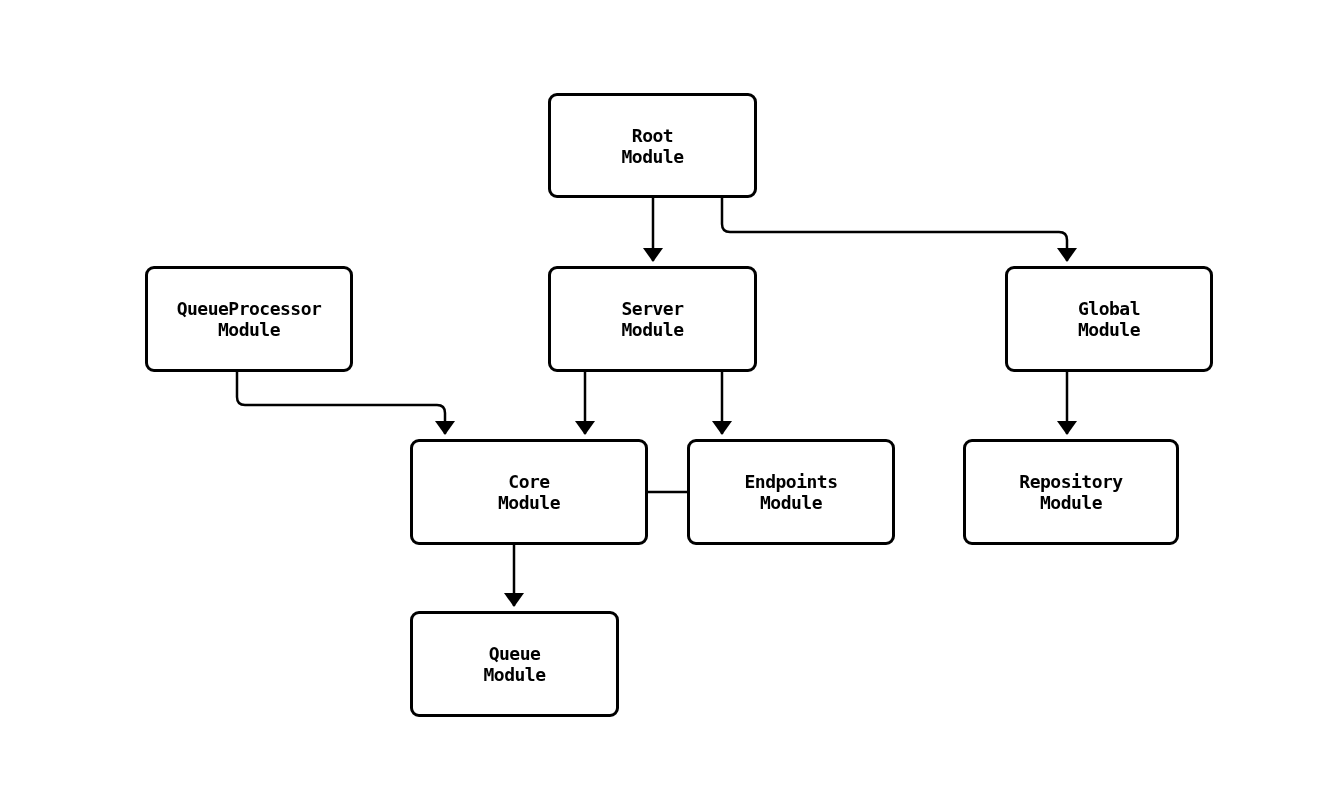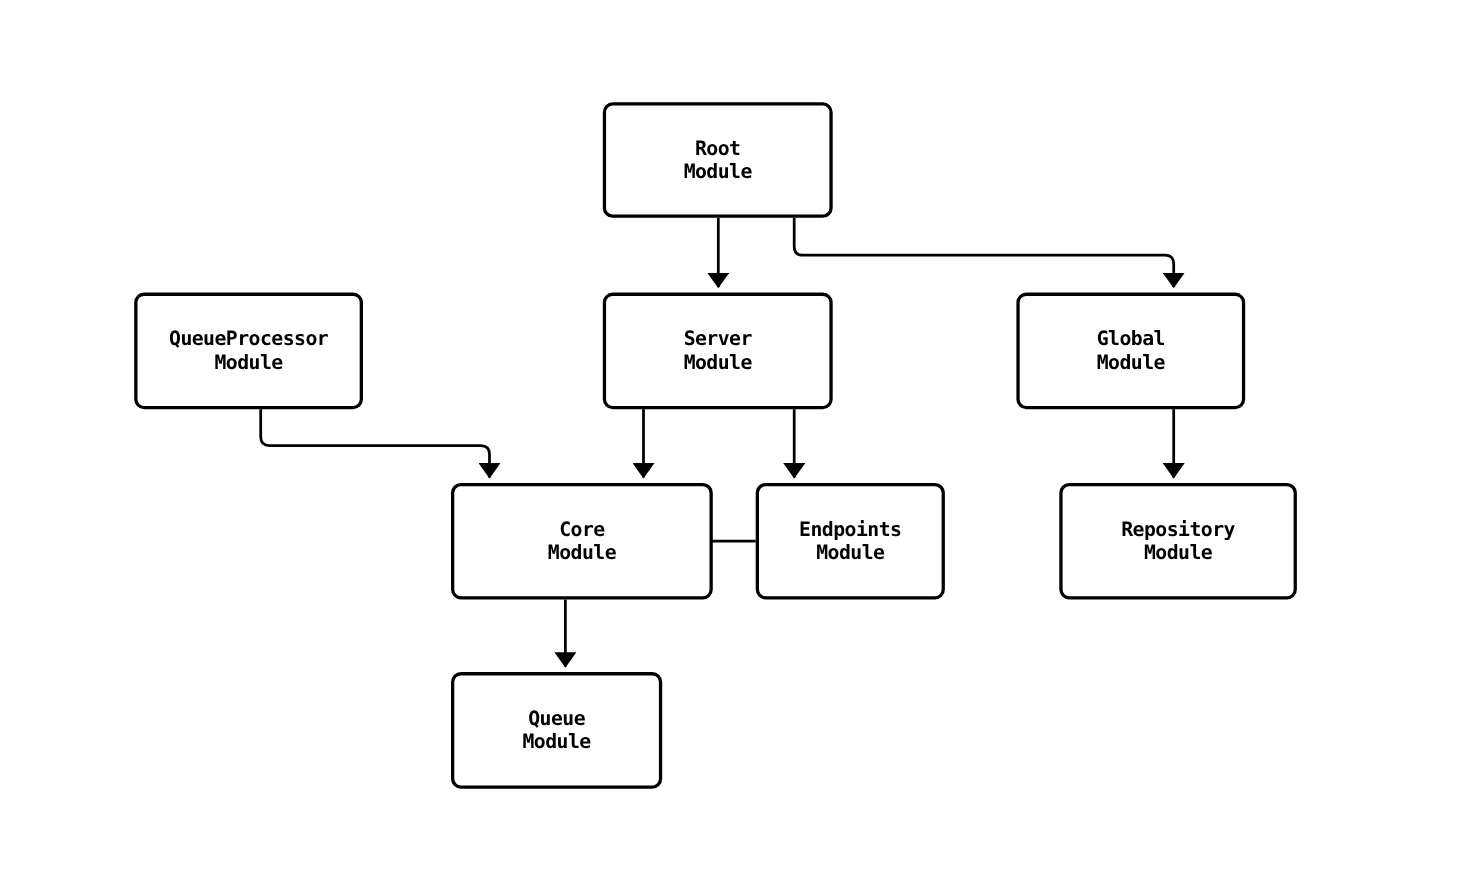--- a/index.html
+++ b/index.html
@@ -68,48 +68,48 @@
     <path class="edge" d="M687,492 L624,492" marker-end="url(#arrowhead)"></path>
     <path class="edge" d="M1067,372 L1067,434" marker-end="url(#arrowhead)"></path>
     <path class="edge" d="M514,545 L514,606" marker-end="url(#arrowhead)"></path>
   </svg>
 
   <div class="node" style="left:548px; top:93px;  width:209px; height:105px">
     <span class="node-label">Root
 Module</span>
   </div>
 
-  <div class="node" style="left:122px; top:266px; width:208px; height:106px">
+  <div class="node" style="left:145px; top:266px; width:208px; height:106px">
     <span class="node-label">QueueProcessor
 Module</span>
   </div>
 
   <div class="node" style="left:548px; top:266px; width:209px; height:106px">
     <span class="node-label">Server
 Module</span>
   </div>
 
-  <div class="node" style="left:924px; top:266px; width:208px; height:106px">
+  <div class="node" style="left:1005px; top:266px; width:208px; height:106px">
     <span class="node-label">Global
 Module</span>
   </div>
 
   <div class="node" style="left:410px; top:439px; width:238px; height:106px">
     <span class="node-label">Core
 Module</span>
   </div>
 
-  <div class="node" style="left:687px; top:439px; width:172px; height:106px">
+  <div class="node" style="left:687px; top:439px; width:208px; height:106px">
     <span class="node-label">Endpoints
 Module</span>
   </div>
 
   <div class="node" style="left:963px; top:439px; width:216px; height:106px">
     <span class="node-label">Repository
 Module</span>
   </div>
 
-  <div class="node" style="left:410px; top:611px; width:192px; height:106px">
+  <div class="node" style="left:410px; top:611px; width:209px; height:106px">
     <span class="node-label">Queue
 Module</span>
   </div>
 
 </div>
 
 </body></html>

